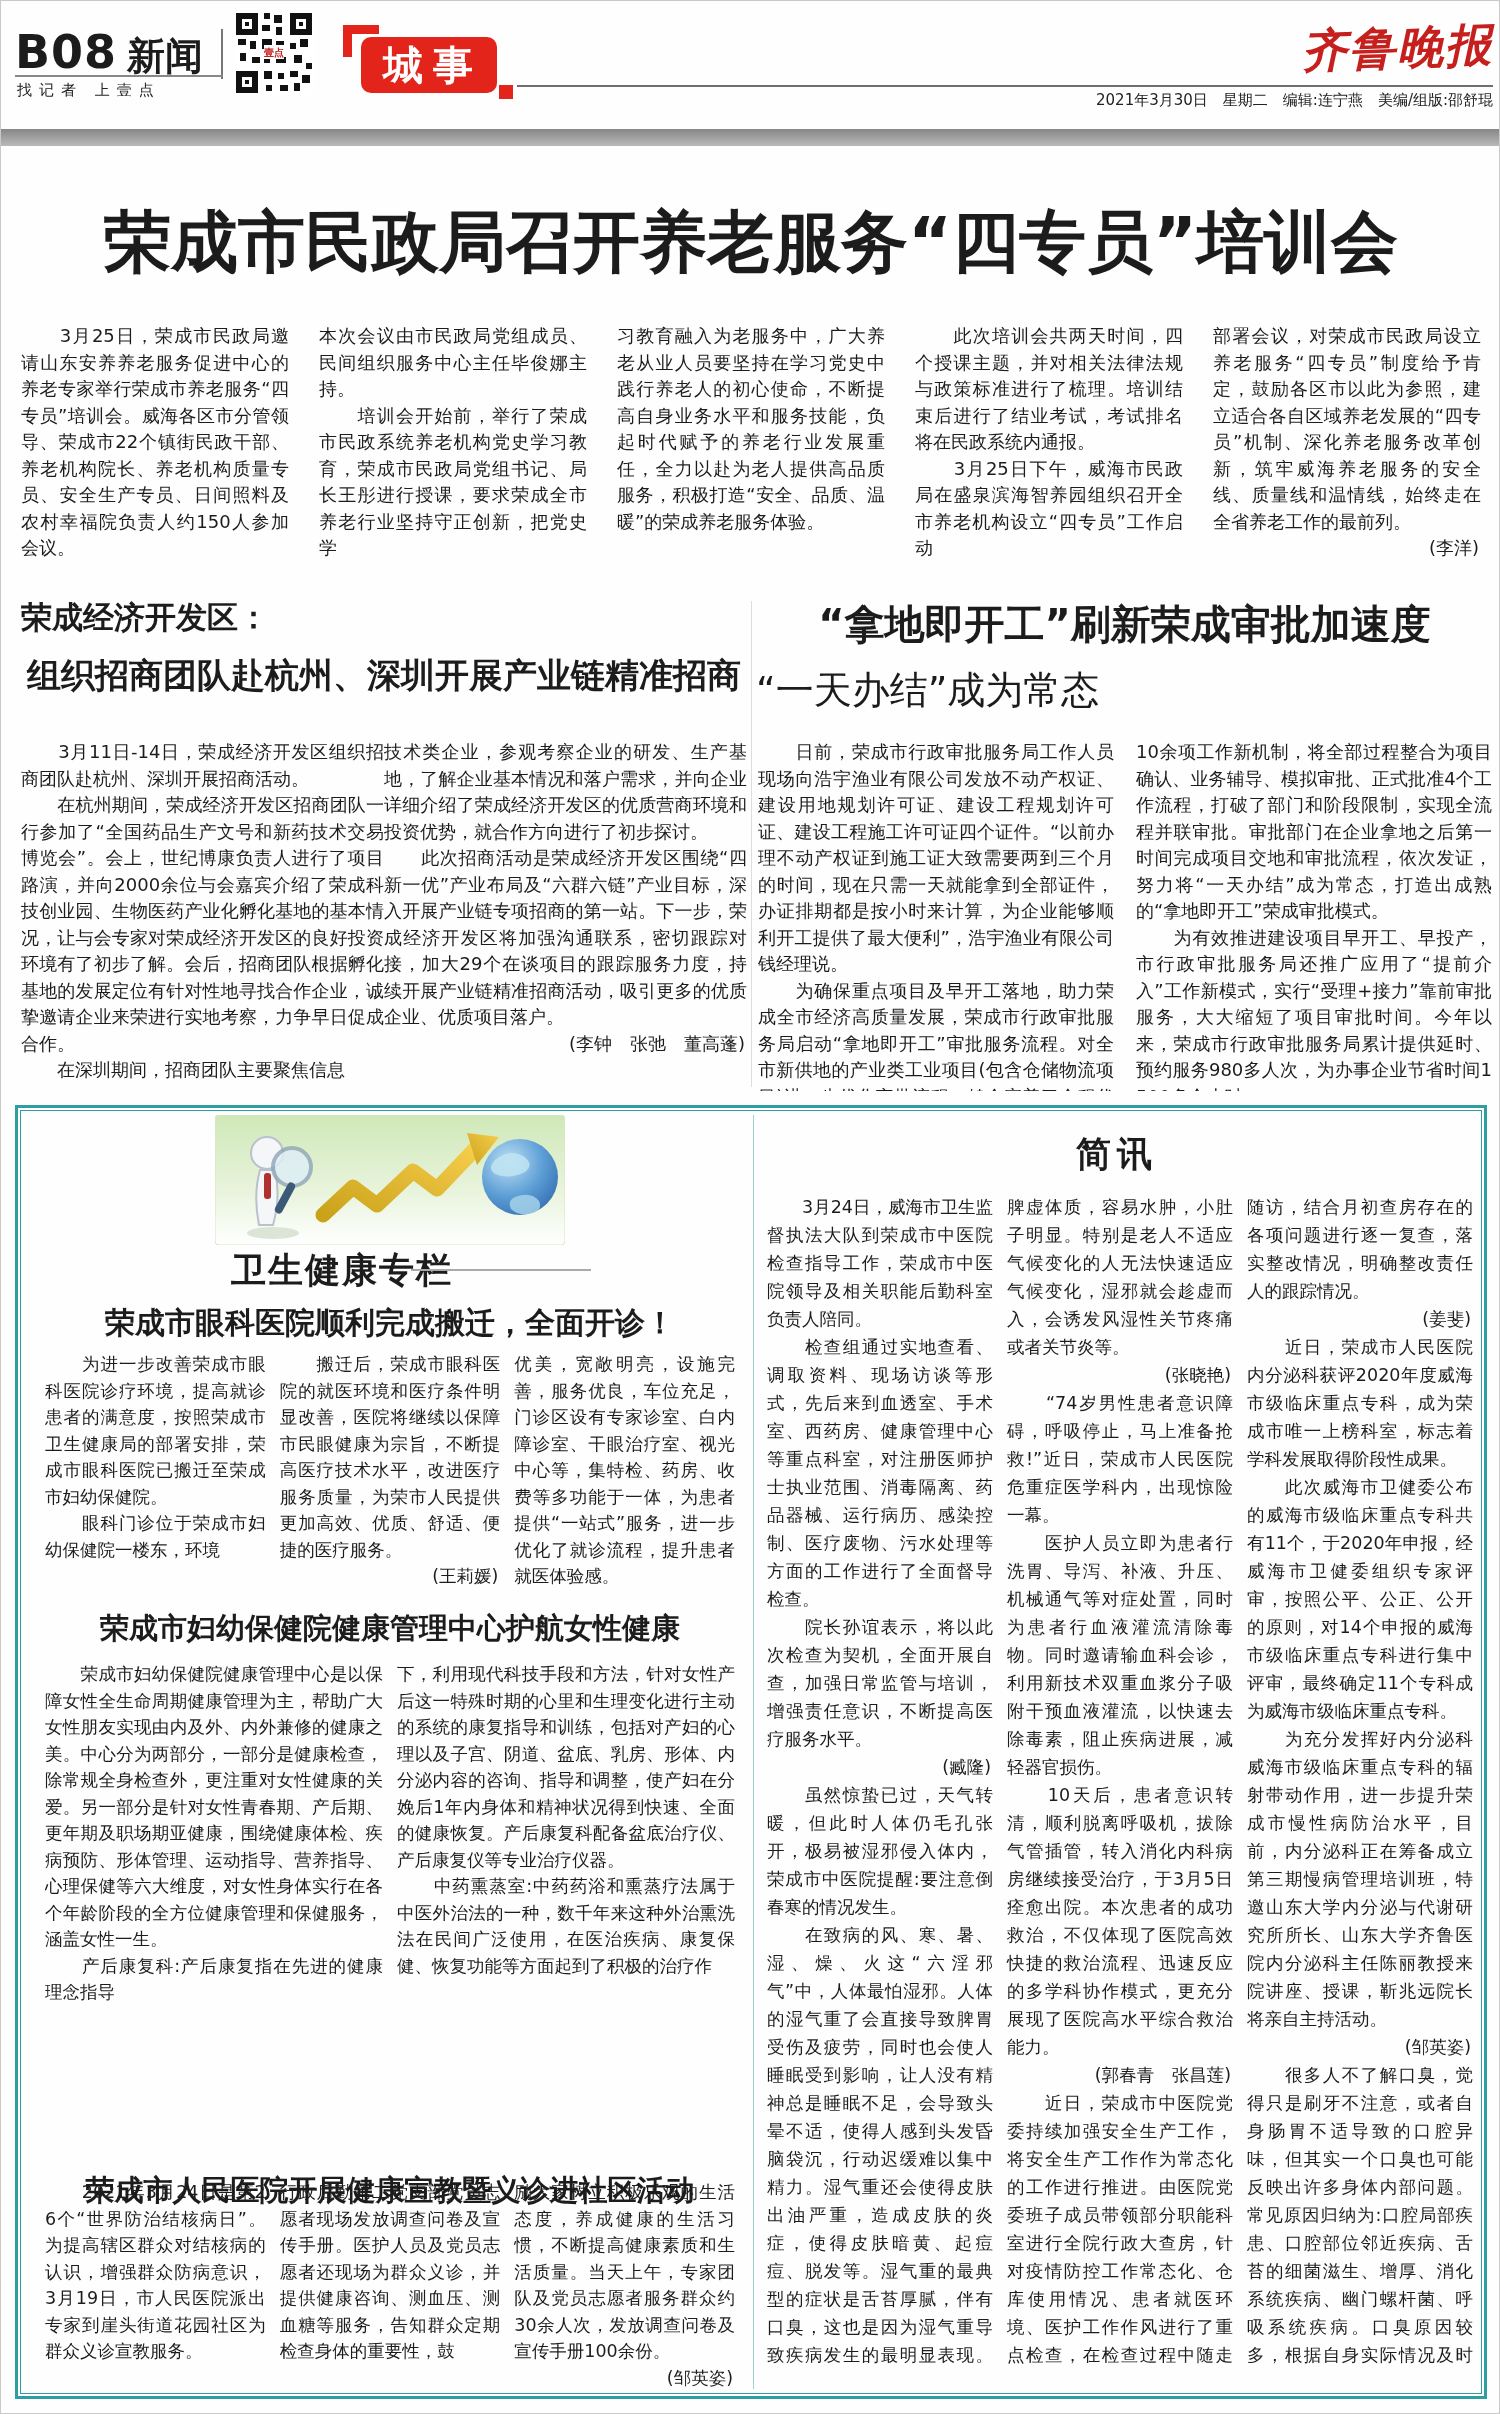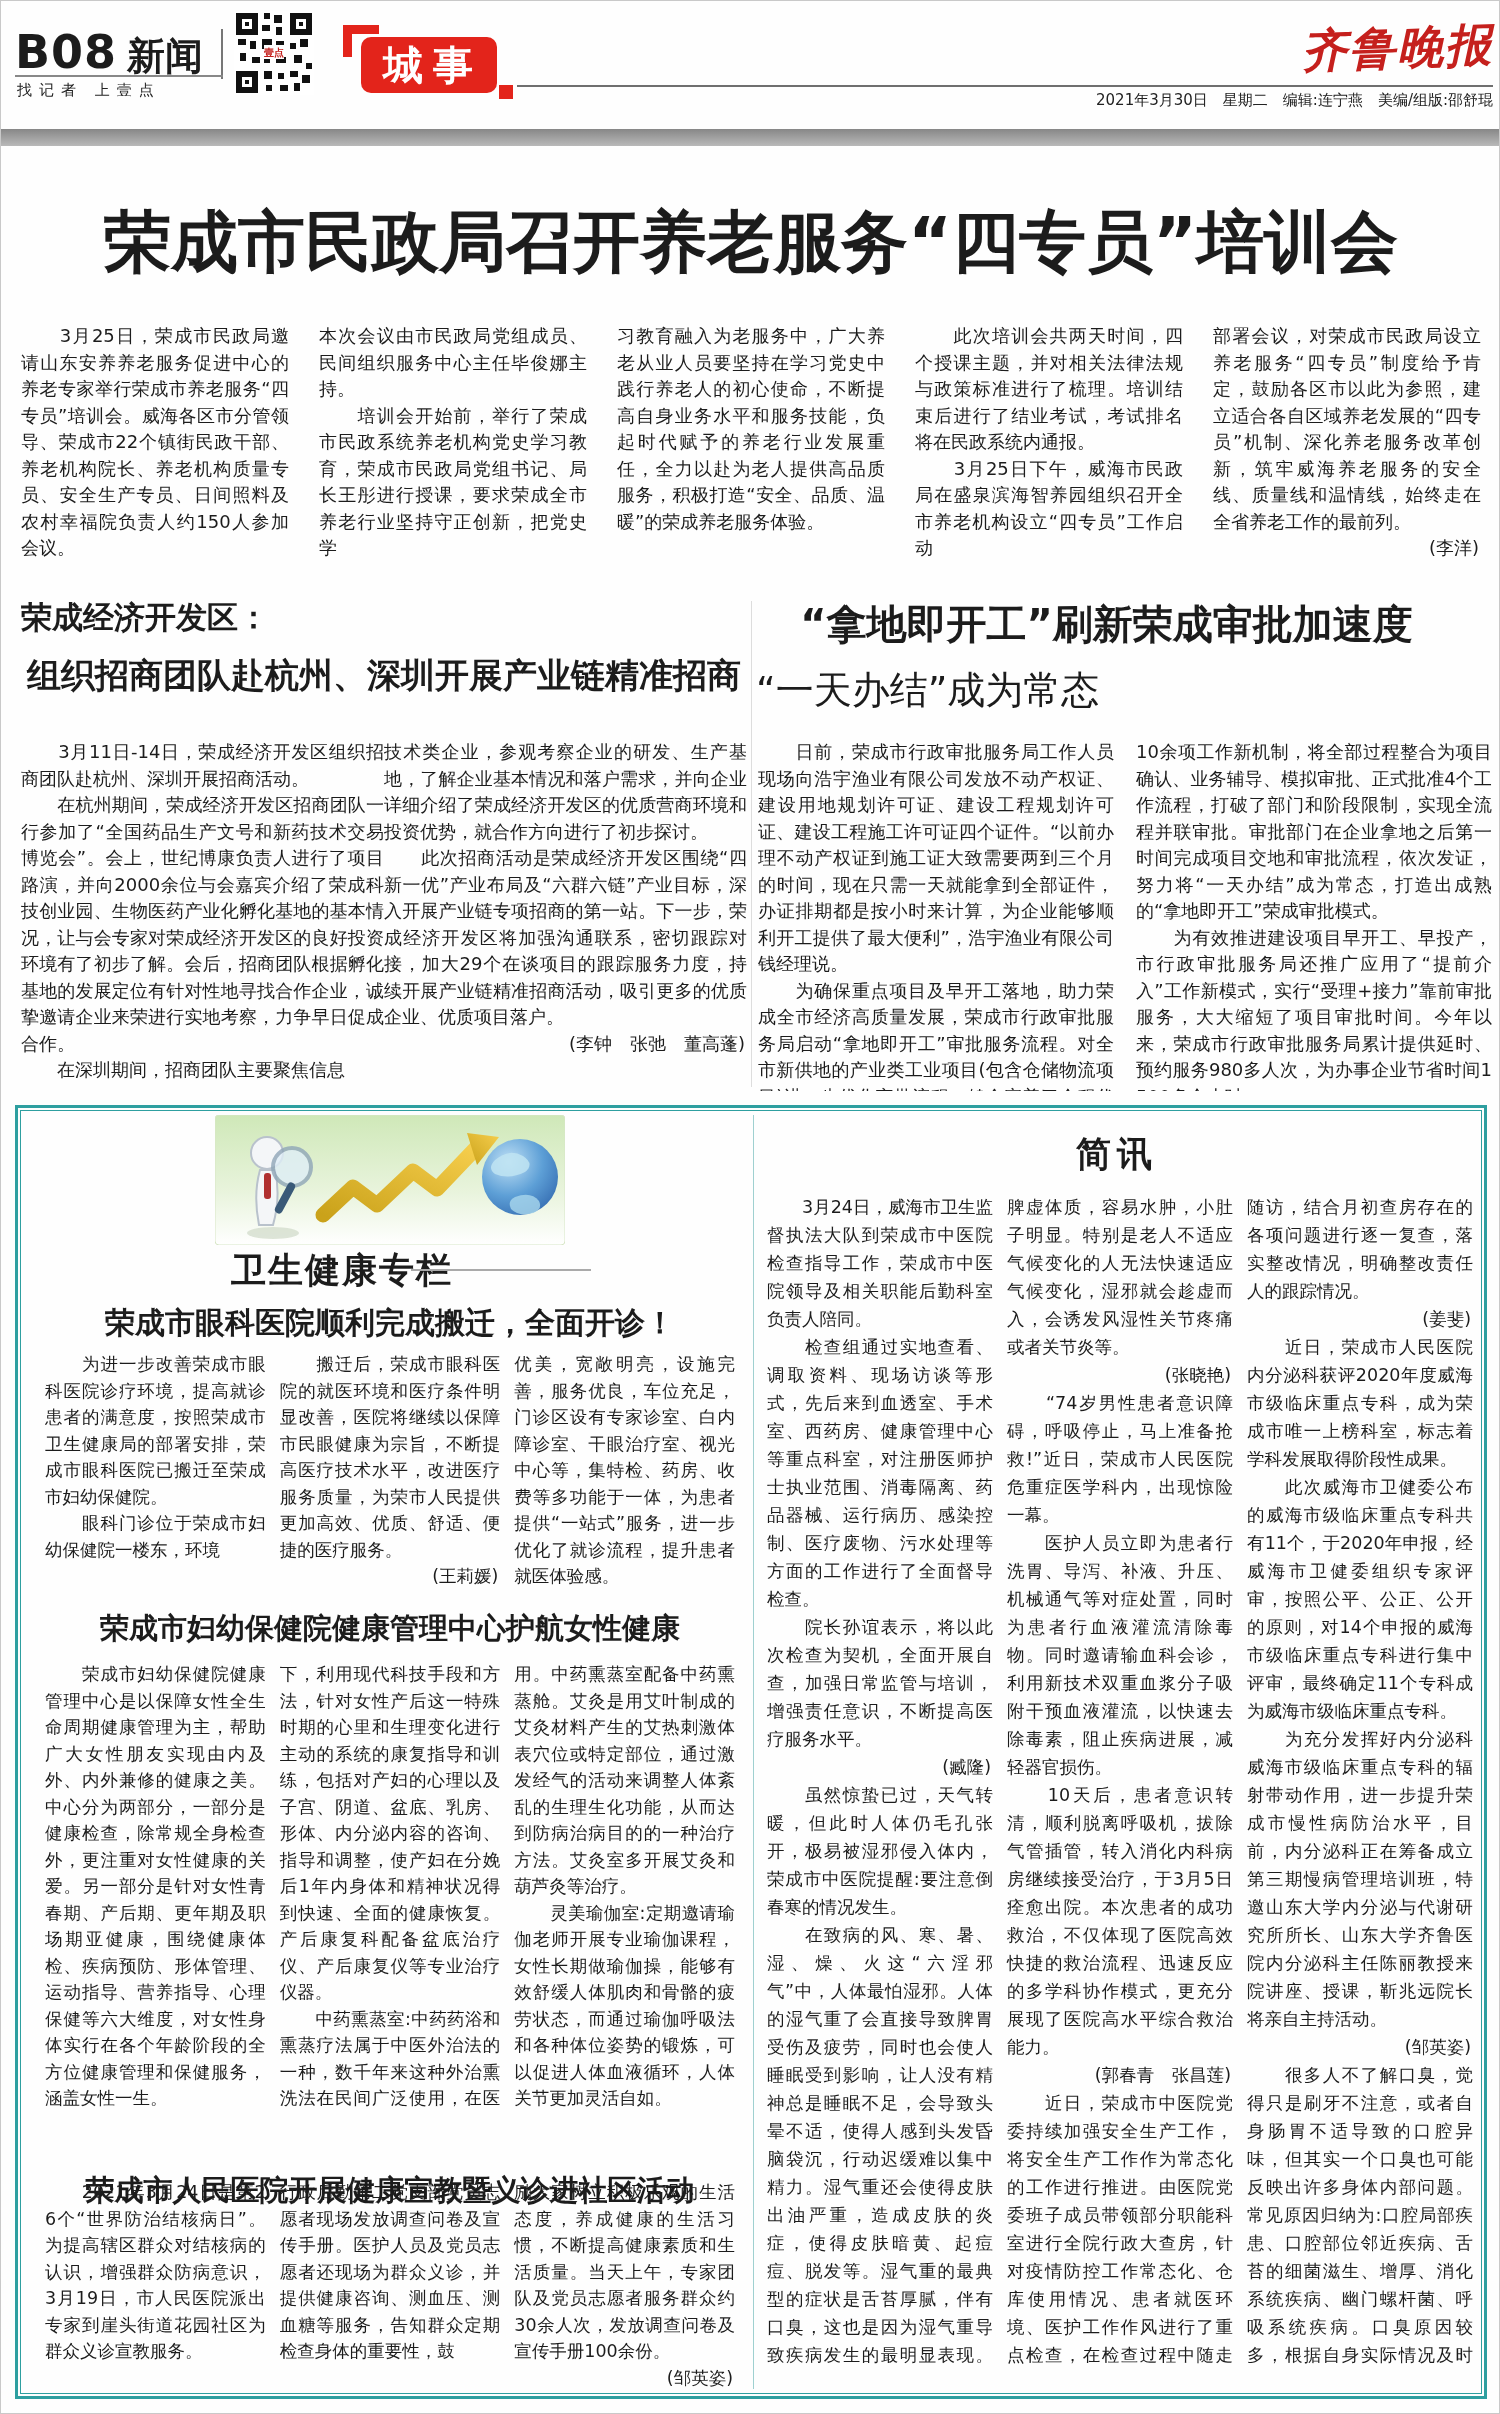--- a/index.html
+++ b/index.html
@@ -25,21 +25,21 @@
   
   .lead-headline{left:10px;top:196px;width:1480px;text-align:center;font-size:67px;font-weight:900;letter-spacing:0;}
   .cols{display:flex;}
   .lead-body{left:20px;top:322px;width:1460px;height:242px;gap:30px;font-size:18px;line-height:26.5px;overflow:hidden;}
   .col{flex:1;min-width:0;}
   .para{text-align:justify;text-justify:inter-character;white-space:pre-wrap;word-break:break-all;}
   .byline{text-align:right;padding-right:2px;}
   
   .kicker{left:20px;top:596px;width:726px;text-align:left;font-size:31px;font-weight:bold;}
   .hl-left{left:20px;top:652px;width:726px;text-align:center;font-size:34px;font-weight:bold;}
-  .hl-r1{left:737px;top:596px;width:737px;text-align:center;font-size:40px;font-weight:bold;}
+  .hl-r1{left:755px;top:596px;width:737px;text-align:center;font-size:40px;font-weight:bold;}
   .hl-r2{left:755px;top:664px;width:737px;text-align:left;font-size:38px;font-weight:normal;}
   .sec2-vrule{left:750px;top:600px;width:1px;height:486px;background:#ddd;}
   .body-left{left:20px;top:738px;width:726px;height:352px;font-size:18px;line-height:26.5px;overflow:hidden;}
   .body-right{left:757px;top:738px;width:734px;height:352px;gap:22px;font-size:18px;line-height:26.5px;overflow:hidden;}
   
   .tealbox{left:14px;top:1104px;width:1472px;height:1294px;border:3px solid #2e9fa0;box-sizing:border-box;}
   .tealbox-inner{position:absolute;inset:2px;border:1px solid #2e9fa0;}
   .box-vrule{left:752px;top:1114px;width:1px;height:1274px;background:#9fd0d0;}
   .health-graphic{left:214px;top:1114px;}
   .health-title{left:230px;top:1246px;font-size:35px;font-weight:bold;letter-spacing:2px;}
@@ -234,25 +234,20 @@
   <div class="abs hl-b">荣成市妇幼保健院健康管理中心护航女性健康</div>
   <div class="abs cols body-b">
     <div class="col">
         <div class="para">　　荣成市妇幼保健院健康管理中心是以保障女性全生命周期健康管理为主，帮助广大女性朋友实现由内及外、内外兼修的健康之美。中心分为两部分，一部分是健康检查，除常规全身检查外，更注重对女性健康的关爱。另一部分是针对女性青春期、产后期、更年期及职场期亚健康，围绕健康体检、疾病预防、形体管理、运动指导、营养指导、心理保健等六大维度，对女性身体实行在各个年龄阶段的全方位健康管理和保健服务，涵盖女性一生。</div>
         <div class="para">　　产后康复科:产后康复指在先进的健康理念指导</div>
       </div>
     <div class="col">
         <div class="para">下，利用现代科技手段和方法，针对女性产后这一特殊时期的心里和生理变化进行主动的系统的康复指导和训练，包括对产妇的心理以及子宫、阴道、盆底、乳房、形体、内分泌内容的咨询、指导和调整，使产妇在分娩后1年内身体和精神状况得到快速、全面的健康恢复。产后康复科配备盆底治疗仪、产后康复仪等专业治疗仪器。</div>
         <div class="para">　　中药熏蒸室:中药药浴和熏蒸疗法属于中医外治法的一种，数千年来这种外治熏洗法在民间广泛使用，在医治疾病、康复保健、恢复功能等方面起到了积极的治疗作</div>
       </div>
-    <div class="col">
-        <div class="para">用。中药熏蒸室配备中药熏蒸舱。艾灸是用艾叶制成的艾灸材料产生的艾热刺激体表穴位或特定部位，通过激发经气的活动来调整人体紊乱的生理生化功能，从而达到防病治病目的的一种治疗方法。艾灸室多开展艾灸和葫芦灸等治疗。</div>
-        <div class="para">　　灵美瑜伽室:定期邀请瑜伽老师开展专业瑜伽课程，女性长期做瑜伽操，能够有效舒缓人体肌肉和骨骼的疲劳状态，而通过瑜伽呼吸法和各种体位姿势的锻炼，可以促进人体血液循环，人体关节更加灵活自如。</div>
-        <div class="byline">(姜欢)</div>
-      </div>
   </div>
 
   <div class="abs hl-c">荣成市人民医院开展健康宣教暨义诊进社区活动</div>
   <div class="abs cols body-c">
     <div class="col">
         <div class="para">　　2021年3月24日是第26个“世界防治结核病日”。为提高辖区群众对结核病的认识，增强群众防病意识，3月19日，市人民医院派出专家到崖头街道花园社区为群众义诊宣教服务。</div>
       </div>
     <div class="col">
         <div class="para">行政后勤第二党支部党员志愿者现场发放调查问卷及宣传手册。医护人员及党员志愿者还现场为群众义诊，并提供健康咨询、测血压、测血糖等服务，告知群众定期检查身体的重要性，鼓</div>
       </div>

